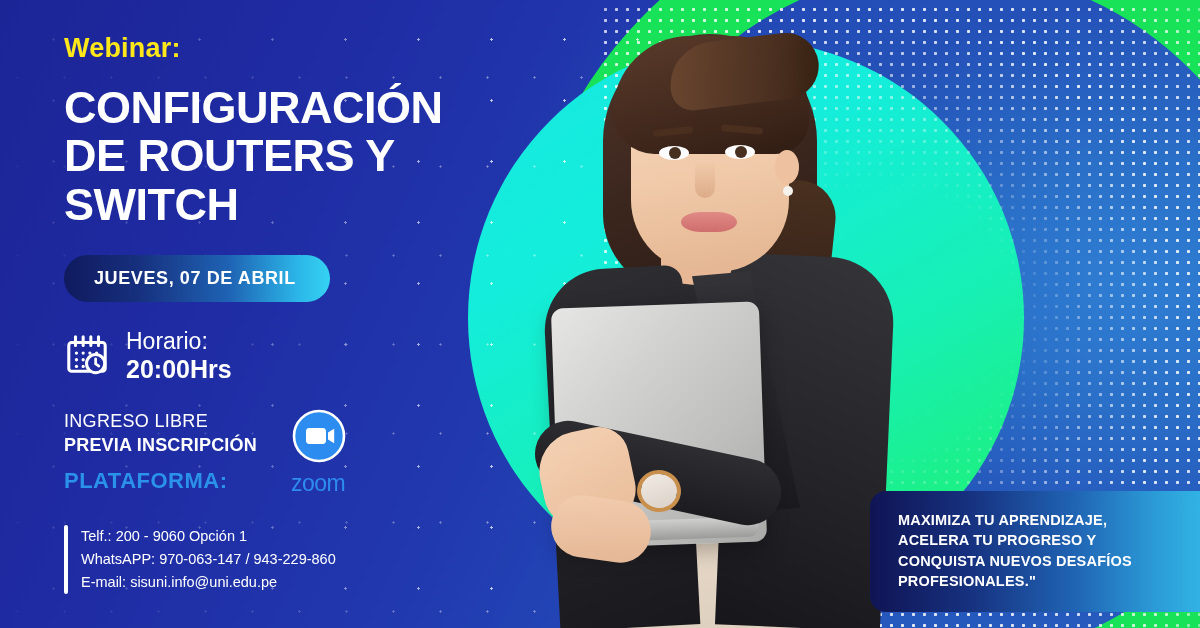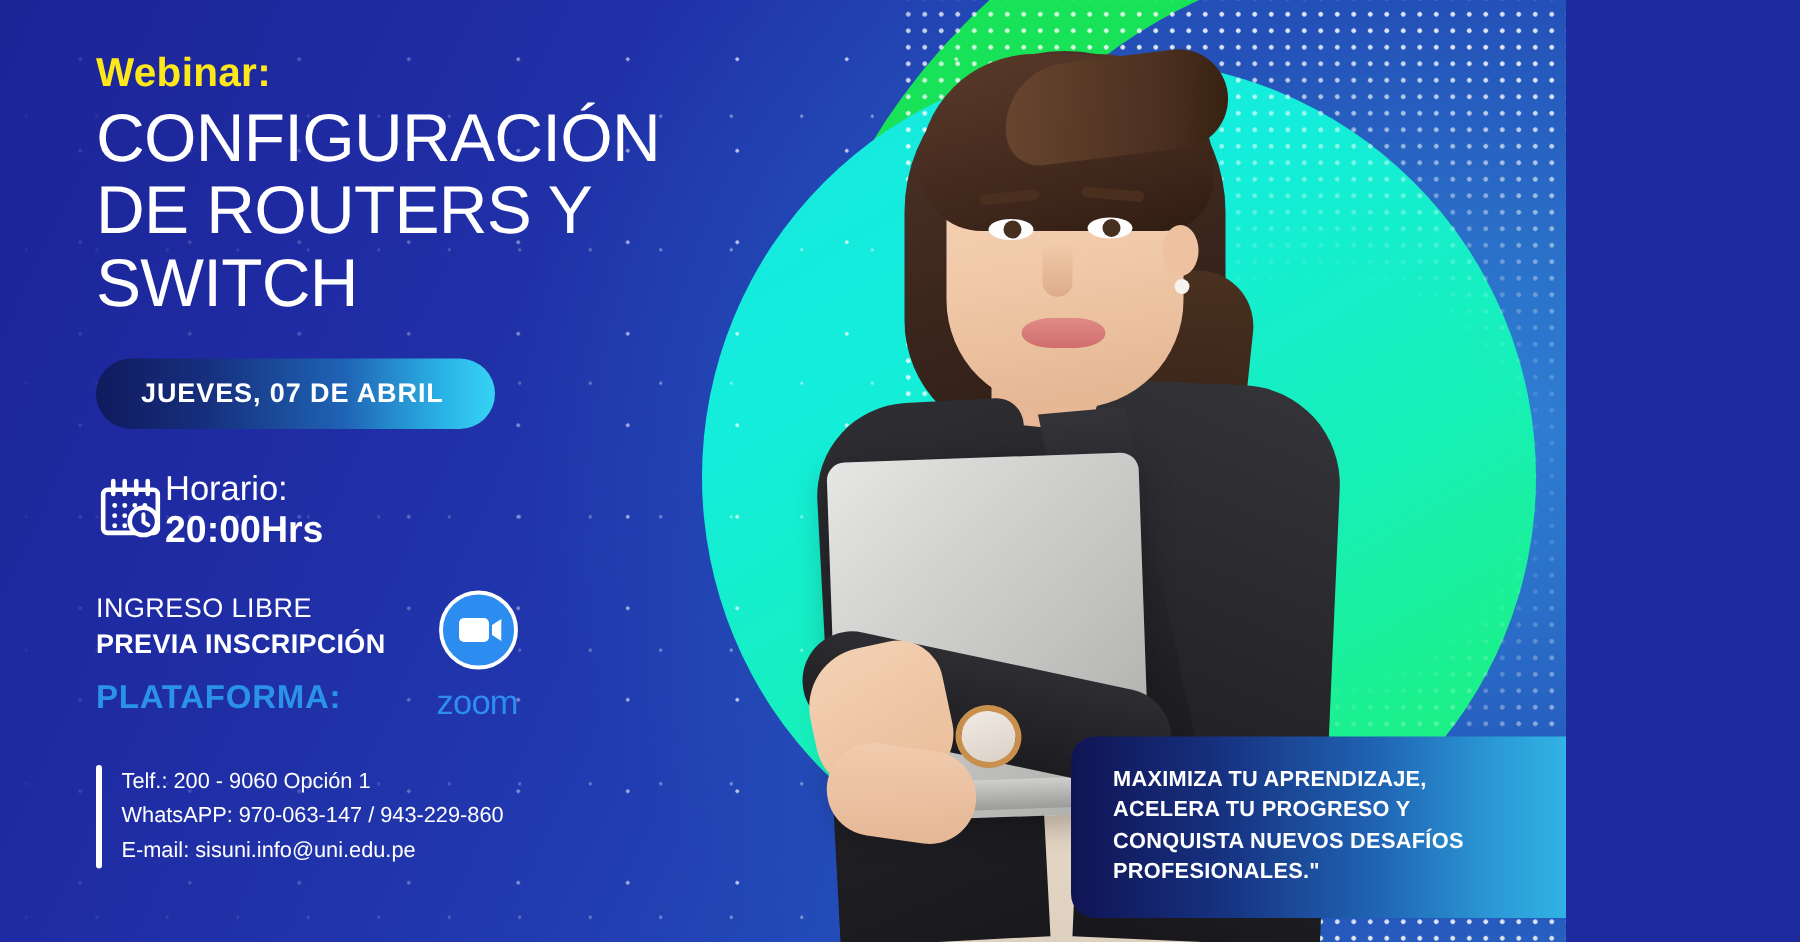--- a/index.html
+++ b/index.html
@@ -5,21 +5,21 @@
 <style>
   * { margin:0; padding:0; box-sizing:border-box; }
   html, body {
     width:1200px; height:628px;
     font-family:"Liberation Sans", sans-serif;
     overflow:hidden; background:#1e2aa0;
   }
 
   .banner {
     position:relative;
-    width:1044px; height:628px;
+    width:1200px; height:628px;
     overflow:hidden;
     background:
       radial-gradient(ellipse 900px 700px at 95% 45%, #2f7fd4 0%, #2a6fc8 18%, #2451b8 40%, rgba(36,81,184,0) 72%),
       linear-gradient(115deg, #1c2596 0%, #1f2ba3 22%, #2138ae 45%, #2350bc 68%, #2a6cc6 88%, #2f82d2 100%);
   }
 
   
   .shape-layer { position:absolute; inset:0; overflow:hidden; }
 
   .green-ring {
@@ -133,37 +133,37 @@
 
   
   .content { position:absolute; left:0; top:0; width:470px; height:628px; padding:34px 0 0 64px; }
 
   .kicker {
     font-size:27px; font-weight:bold; color:#ffe81a;
     letter-spacing:0.2px; line-height:1.1;
   }
 
   .headline {
-    margin-top:4px;
-    font-size:45px; font-weight:normal; color:#ffffff;
+    margin-top:20px;
+    font-size:45px; font-weight:bold; color:#ffffff;
     line-height:1.08; letter-spacing:-0.5px;
     text-transform:uppercase;
   }
   .headline .hl { display:block; white-space:nowrap; }
 
   .date-pill {
     margin-top:26px;
     display:inline-block;
     padding:13px 34px 13px 30px;
     border-radius:999px;
     background:linear-gradient(90deg,#101a5e 0%,#16307e 28%,#1f63b4 62%,#2bb6e8 88%,#36d3f2 100%);
     color:#ffffff; font-size:18px; font-weight:bold; letter-spacing:0.6px;
   }
 
-  .sched { margin-top:26px; display:flex; align-items:center; }
+  .sched { margin-top:26px; display:flex; align-items:center; gap:16px; }
   .sched-text { color:#ffffff; line-height:1.16; }
   .sched-label { font-size:23px; font-weight:400; }
   .sched-time { font-size:25px; font-weight:bold; }
 
   .modality { margin-top:24px; color:#ffffff; font-size:21px; font-weight:400; }
 
   .access-row { margin-top:26px; display:flex; align-items:flex-start; gap:34px; }
   .access-text { color:#ffffff; }
   .access-1 { font-size:18px; font-weight:400; letter-spacing:0.3px; line-height:1.3; }
   .access-2 { font-size:18px; font-weight:bold; letter-spacing:0.2px; line-height:1.3; }

